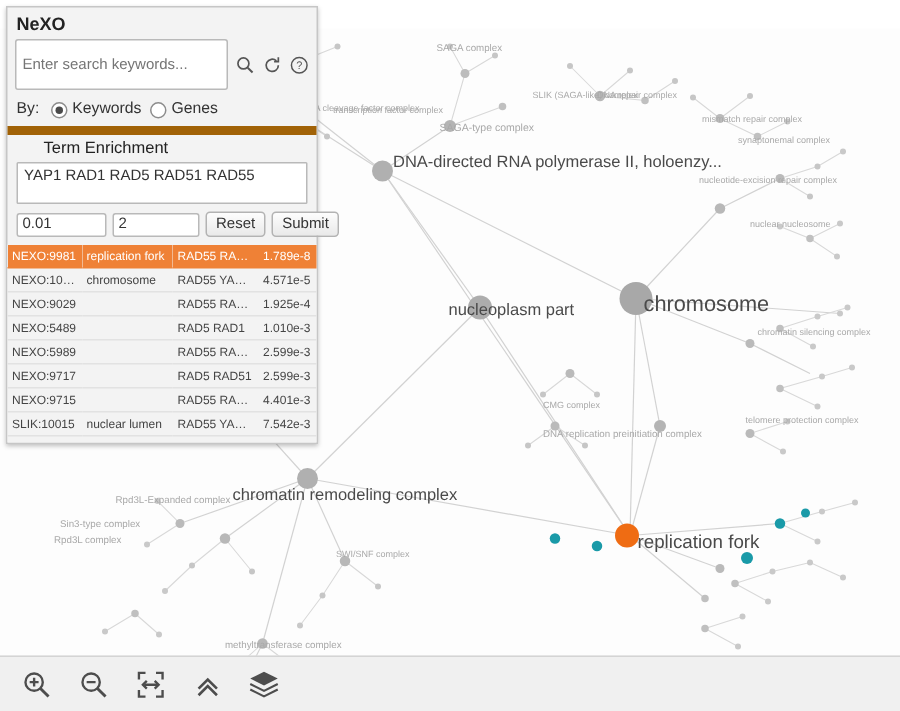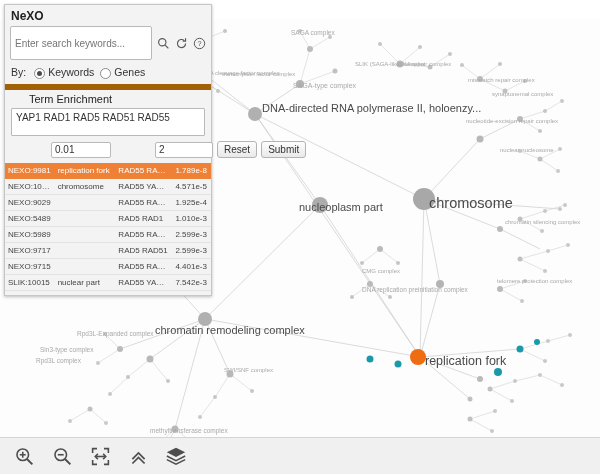--- a/index.html
+++ b/index.html
@@ -134,21 +134,20 @@
   }
   .small-field {
     height: 16px;
     border: 1px solid #b9b9b9;
     background: #fff;
     font-size: 10px;
     padding: 0 3px;
     box-sizing: border-box;
     border-radius: 2px;
     color: #333;
-    margin-left: 40px;
   }
   .small-field.f1 { width: 60px; }
   .small-field.f2 { width: 58px; }
   .btn {
     height: 17px;
     border: 1px solid #b3b3b3;
     background: linear-gradient(#fdfdfd,#e9e9e9);
     border-radius: 3px;
     font-size: 10px;
     color: #333;
@@ -494,21 +493,21 @@
             <td class="c3">2.599e-3</td>
           </tr>
           <tr class="">
             <td class="c0">NEXO:9715</td>
             <td class="c1"></td>
             <td class="c2">RAD55 RAD51</td>
             <td class="c3">4.401e-3</td>
           </tr>
           <tr class="">
             <td class="c0">SLIK:10015</td>
-            <td class="c1">nuclear part</td>
+            <td class="c1">nuclear lumen</td>
             <td class="c2">RAD55 YAP1 RAD5 RAD51 RAD1</td>
             <td class="c3">7.542e-3</td>
           </tr>
         </tbody>
     </table>
   </div>
 </div>
 
 <div id="bottom-toolbar">
   <span class="tool">

